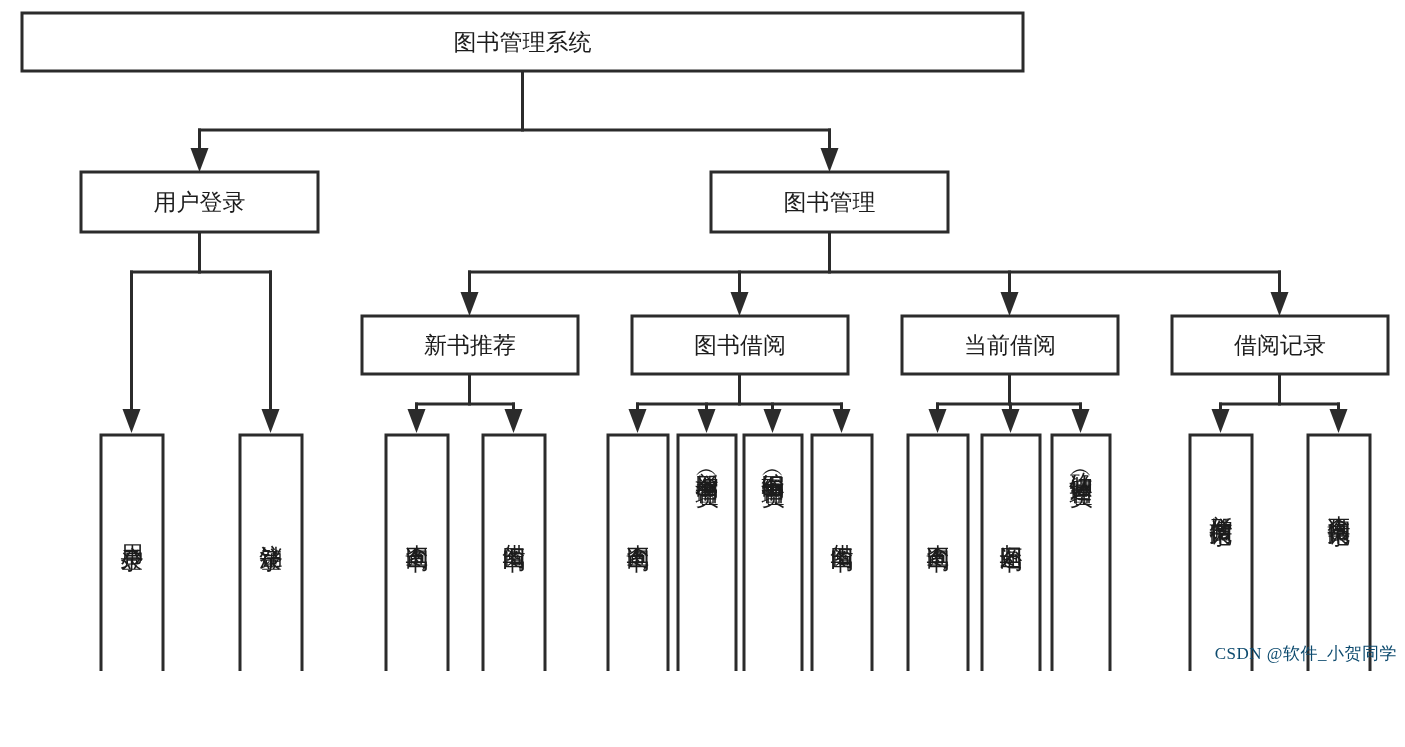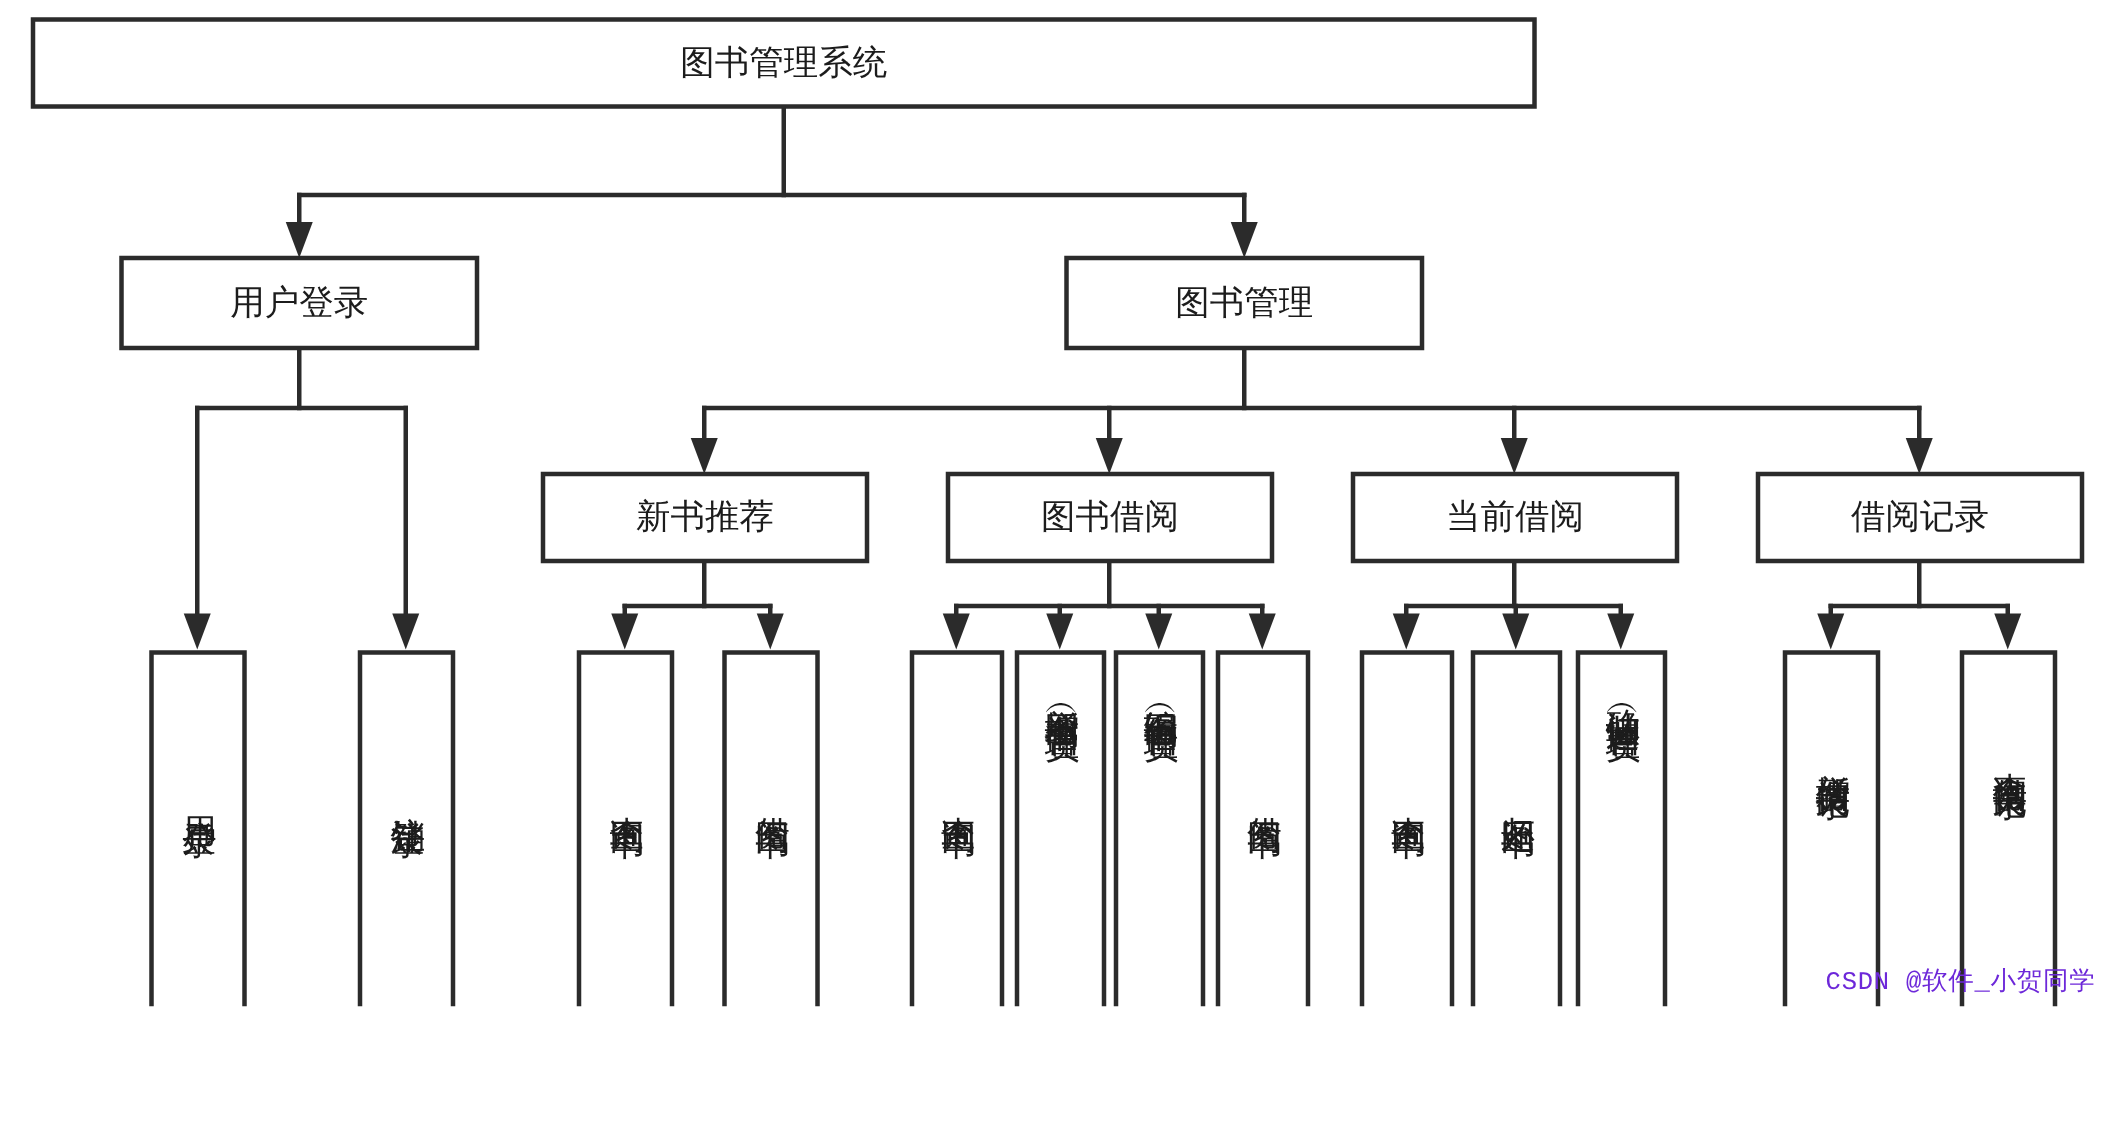--- a/index.html
+++ b/index.html
@@ -60,23 +60,23 @@
     font-size: 23px;
     line-height: 1.18;
     letter-spacing: 2px;
     color: #1c1c1c;
     white-space: nowrap;
   }
   #watermark {
     position: absolute;
     right: 8px;
     bottom: 6px;
-    font-family: Liberation Mono, monospace;
+    font-family: Liberation Serif, serif;
     font-size: 17px;
-    color: #6d28d9;
+    color: #0c4a6e;
     letter-spacing: 0.5px;
     user-select: none;
   }
 </style>
 </head>
 <body>
 
 <div id="diagram-root">
 
   <svg id="flowchart" viewBox="0 0 1405 747">

